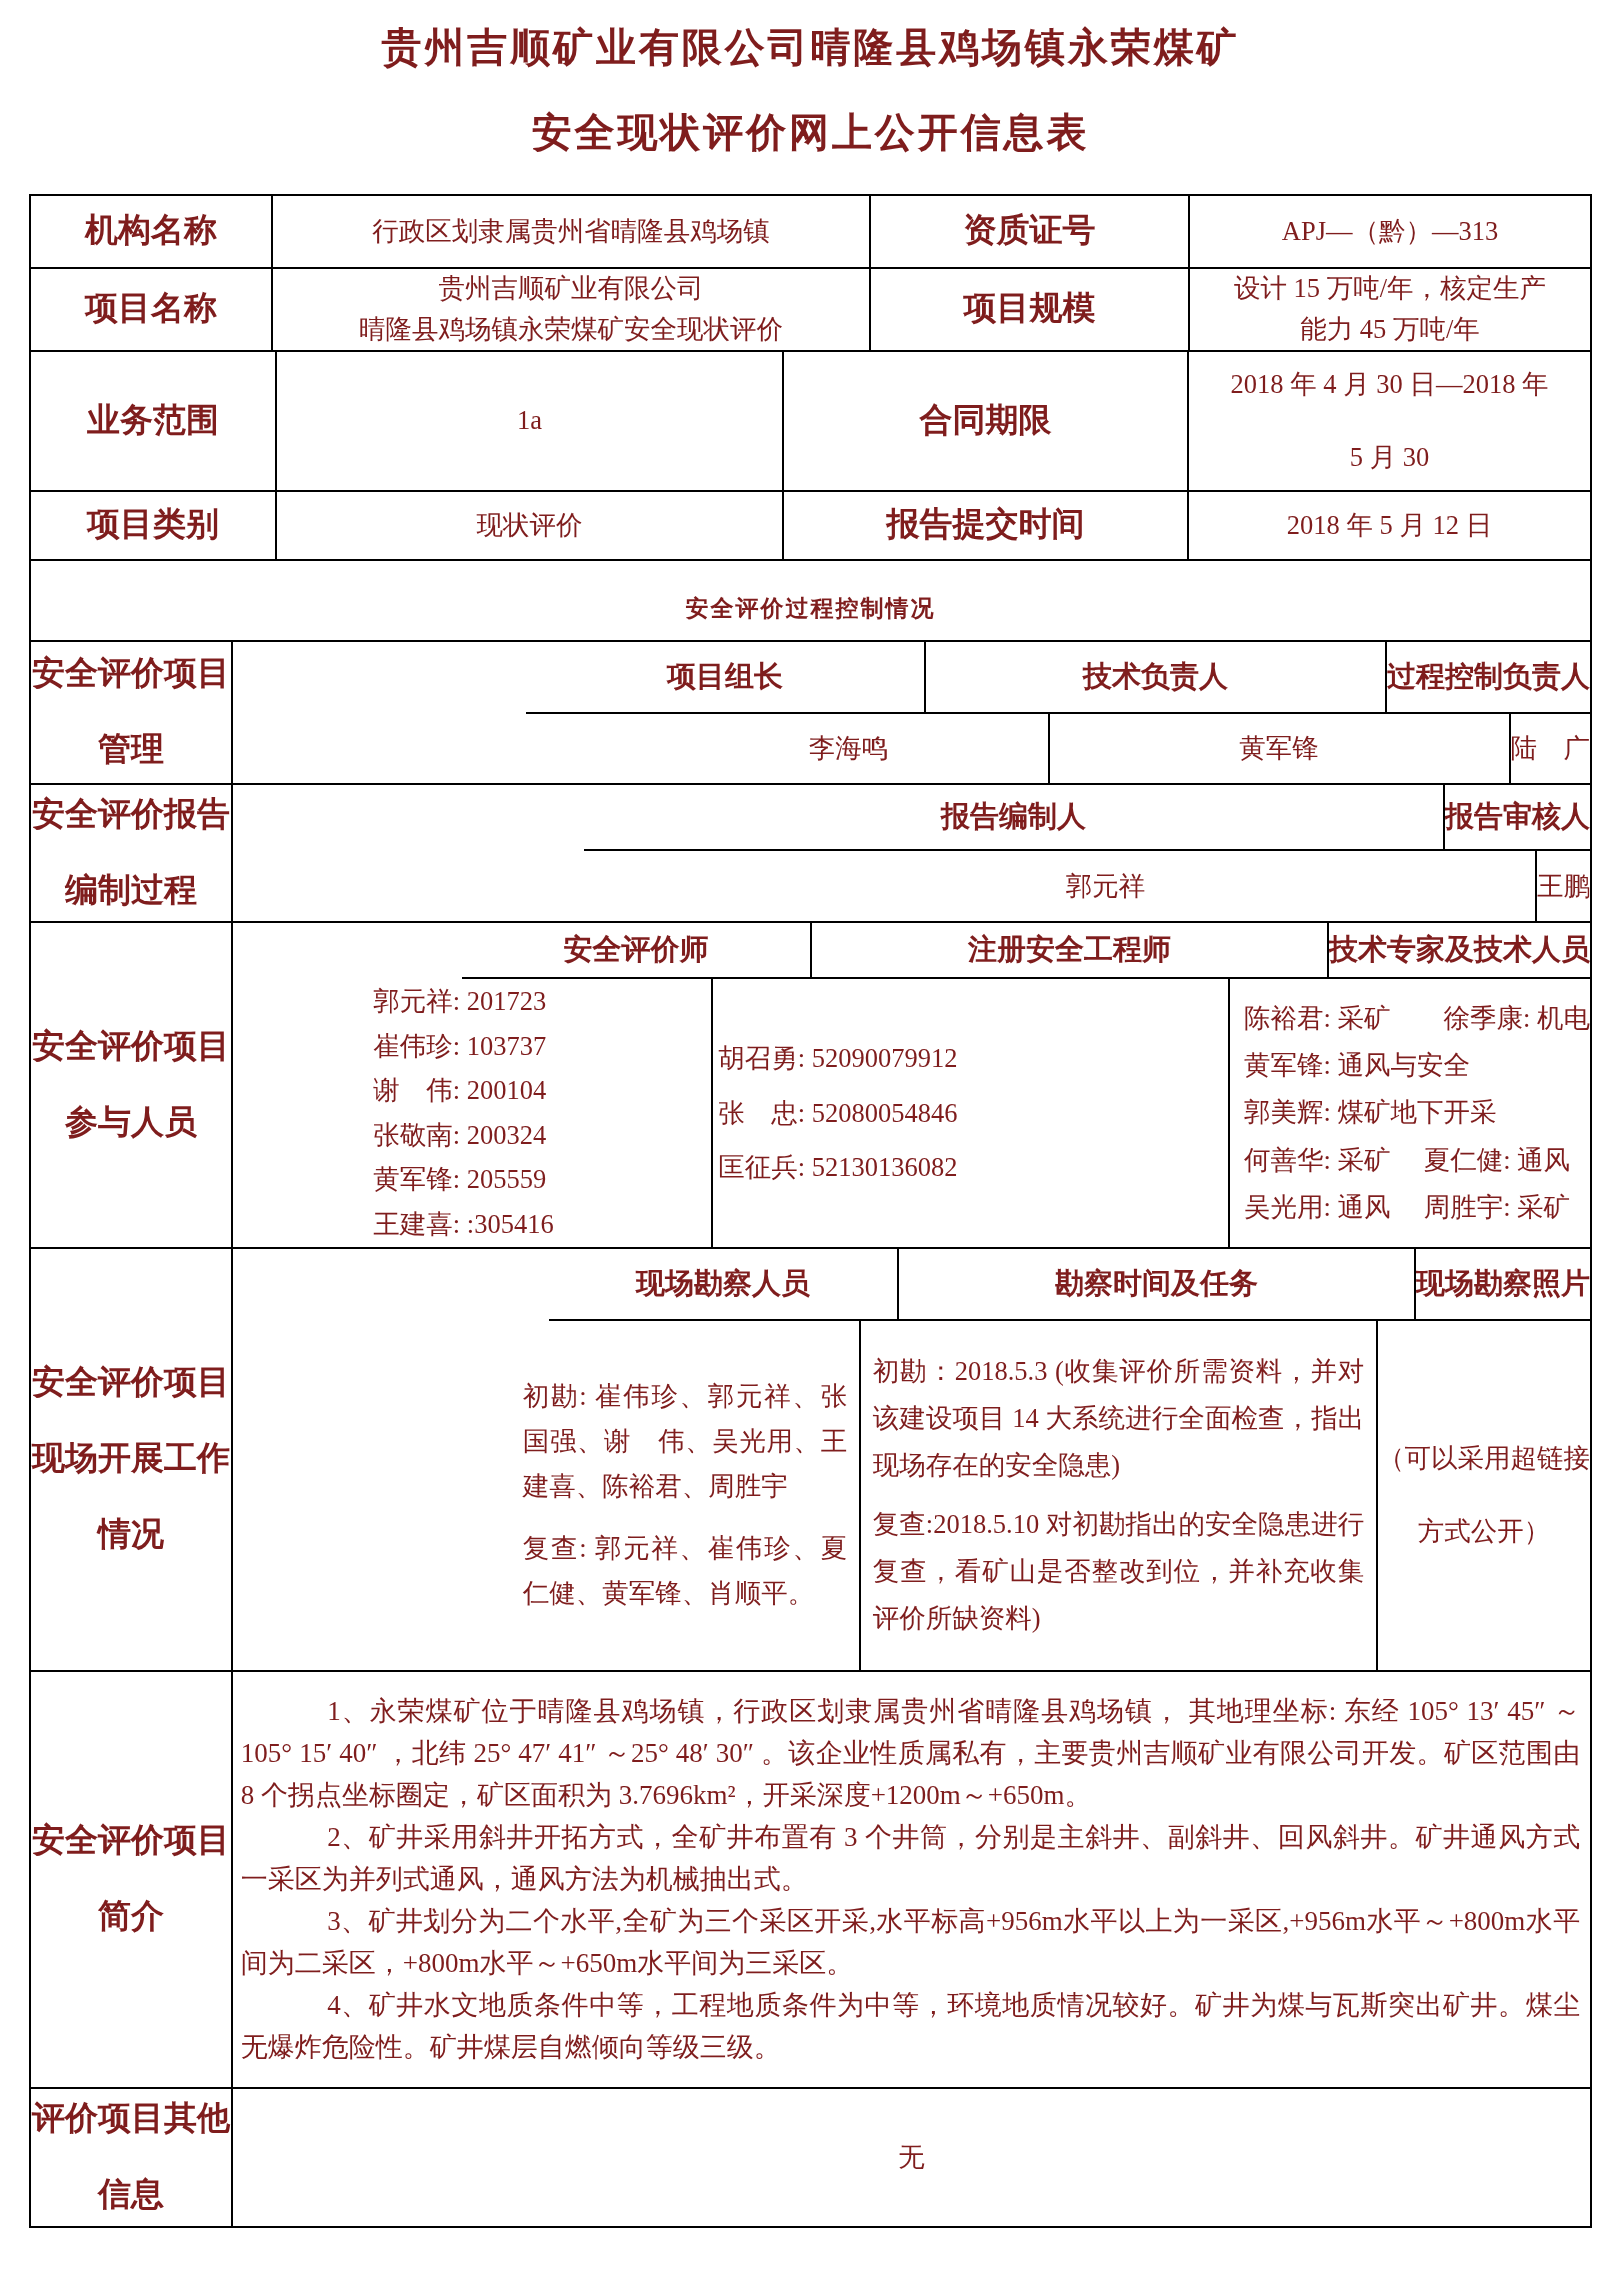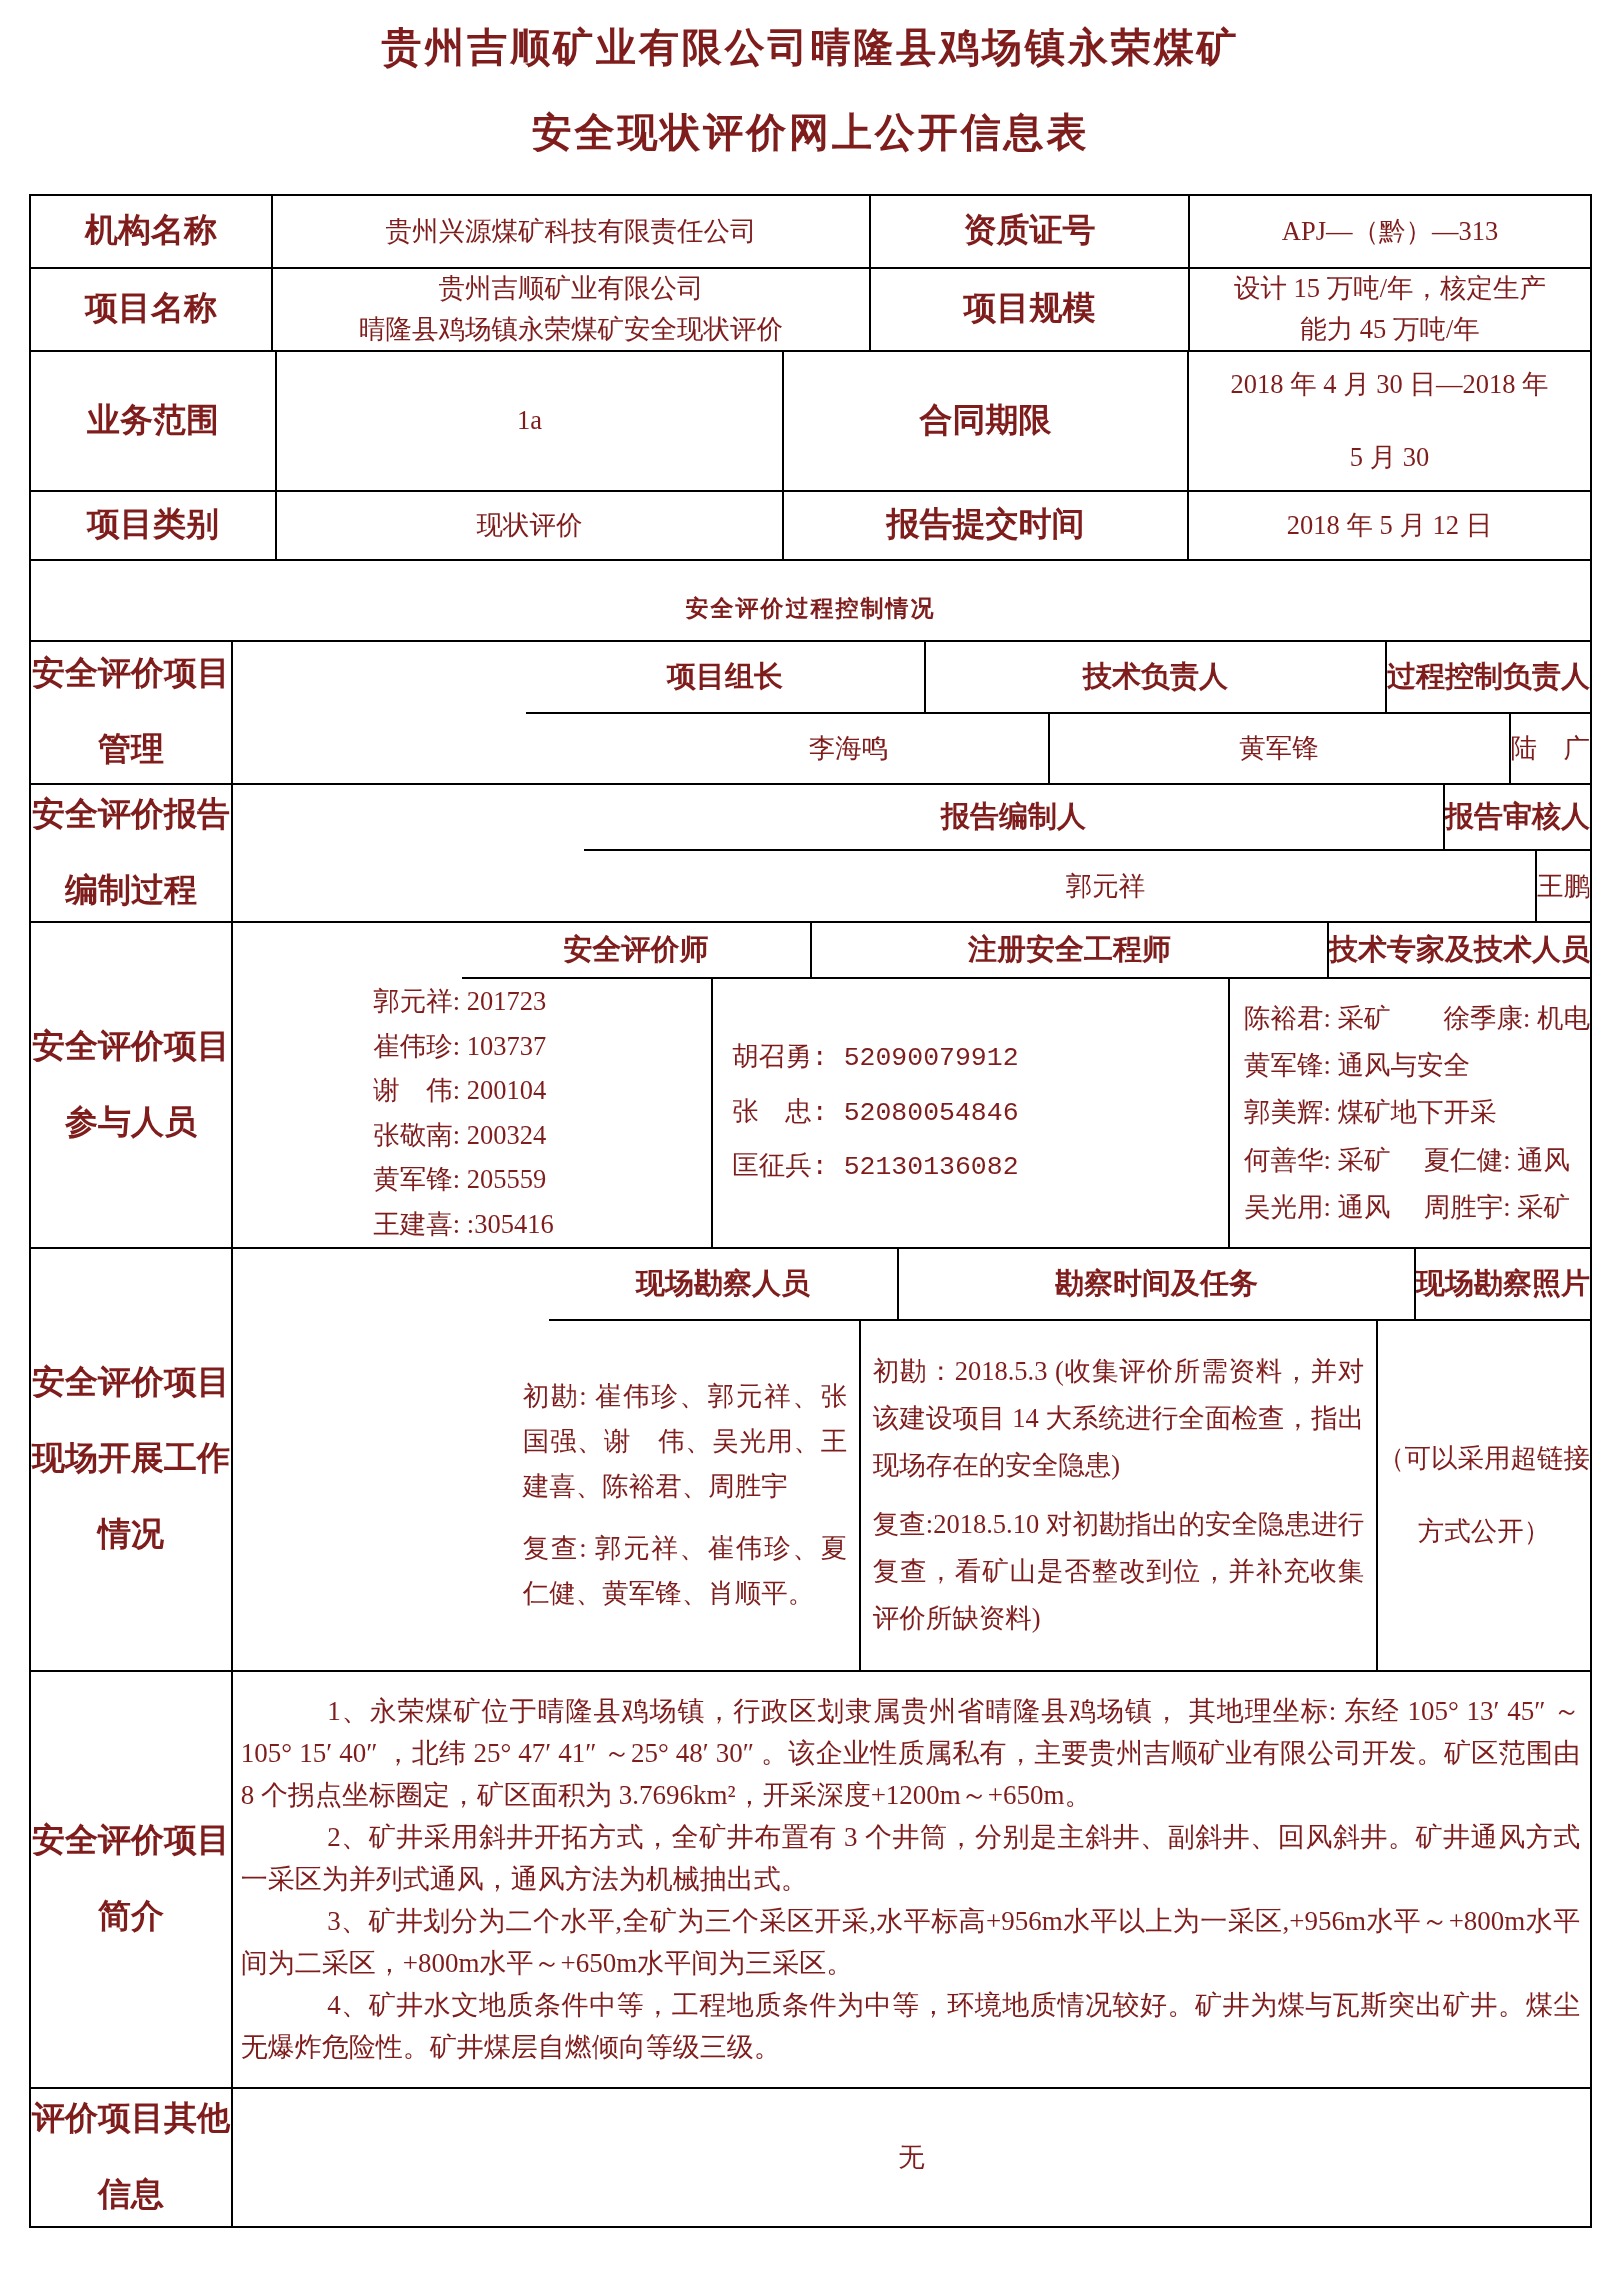--- a/index.html
+++ b/index.html
@@ -57,21 +57,21 @@
   }
   .sec-right { flex:1; display:flex; flex-direction:column;align-items:flex-end; }
   .sec-hrow { display:flex; box-sizing:border-box; border-bottom:2.9px solid #000; }
   .sec-vrow { display:flex; flex:1; box-sizing:border-box; }
 
   .list-left {
     width:100%; text-align:left; font-size:26.5px;
     white-space:pre-line; padding-left:10px; box-sizing:border-box;
   }
   .lh-168 { line-height:1.68; }
-  .lh-205 { line-height:2.05; padding-left:19px;font-family:Liberation Mono, monospace; }
+  .lh-205 { line-height:2.05; padding-left:5px; }
   .lh-178 { line-height:1.78; padding-left:13.7px; }
 
   .para-block { width:100%; box-sizing:border-box; padding:0 11.8px; font-size:26.5px; }
   .para-block p { margin:0; text-align:justify; line-height:1.7; }
   .para-block p + p { margin-top:17.6px; }
   .sched p { line-height:1.78; }
   .sched p + p { margin-top:11.8px; }
 
   .summary-cell { align-items:center; }
   .summary-text { width:100%; box-sizing:border-box; padding:5.9px 9.8px 5.9px 7.8px; font-size:27px; }
@@ -99,21 +99,21 @@
 
 <div class="page">
 
   <div class="doc-title first">贵州吉顺矿业有限公司晴隆县鸡场镇永荣煤矿</div>
   <div class="doc-title second">安全现状评价网上公开信息表</div>
 
   <div class="sheet">
 
     <div class="tr h74 bb2">
       <div class="td w247 lbl">机构名称</div>
-      <div class="td w610 val">贵州兴源煤矿科技有限责任公司</div>
+      <div class="td w610 val">行政区划隶属贵州省晴隆县鸡场镇</div>
       <div class="td w325 lbl">资质证号</div>
       <div class="td last val">APJ—（黔）—313</div>
     </div>
 
     <div class="tr h85 bb3">
       <div class="td w247 lbl">项目名称</div>
       <div class="td w610 val ml">贵州吉顺矿业有限公司
 晴隆县鸡场镇永荣煤矿安全现状评价</div>
       <div class="td w325 lbl">项目规模</div>
       <div class="td last val ml">设计 15 万吨/年，核定生产

